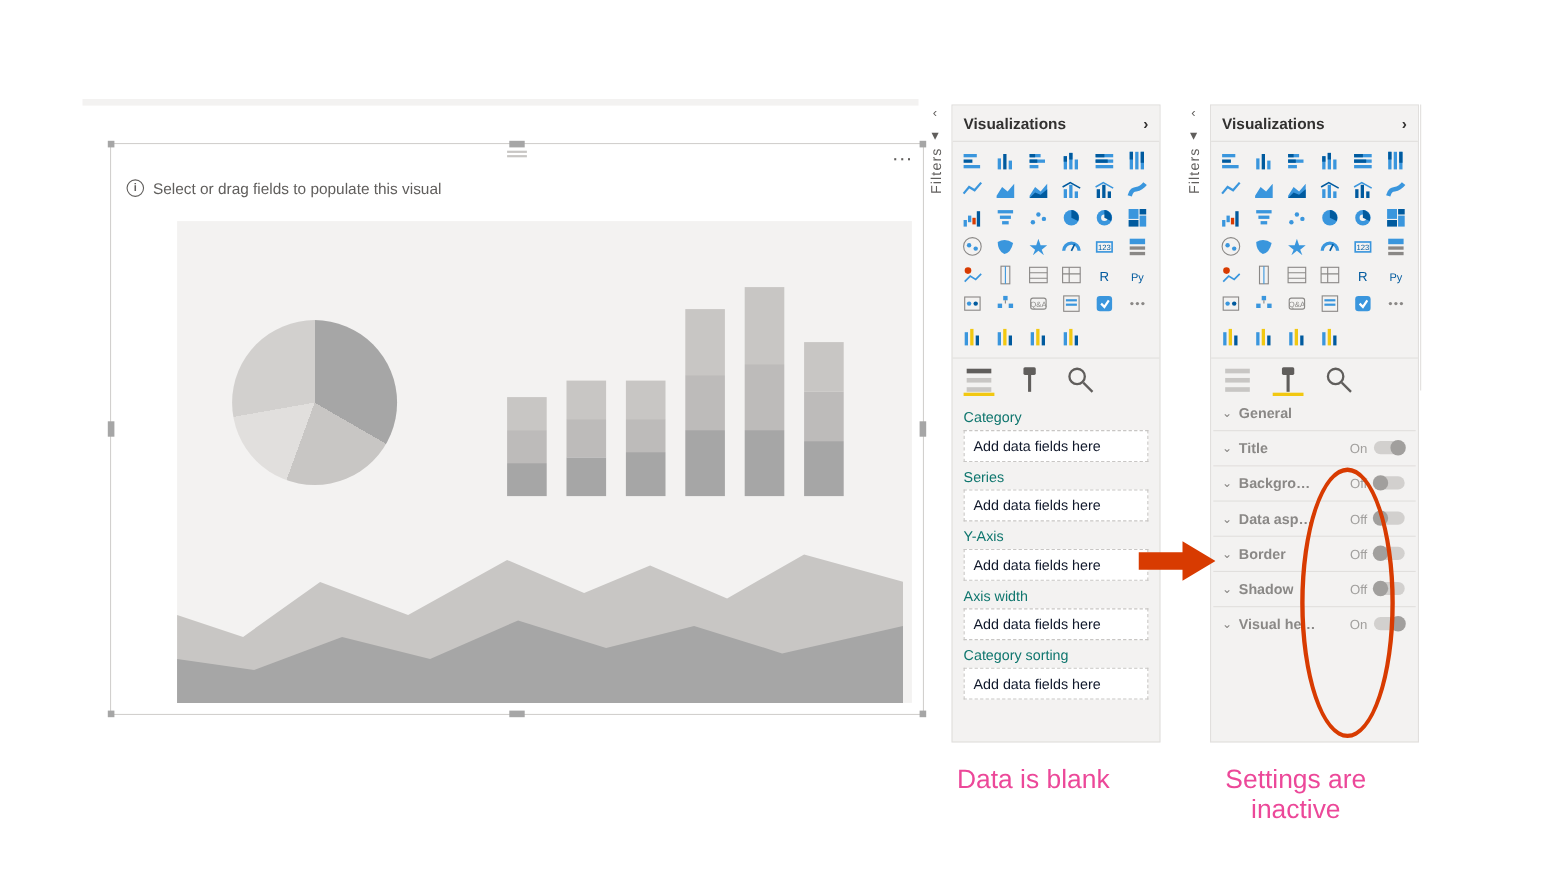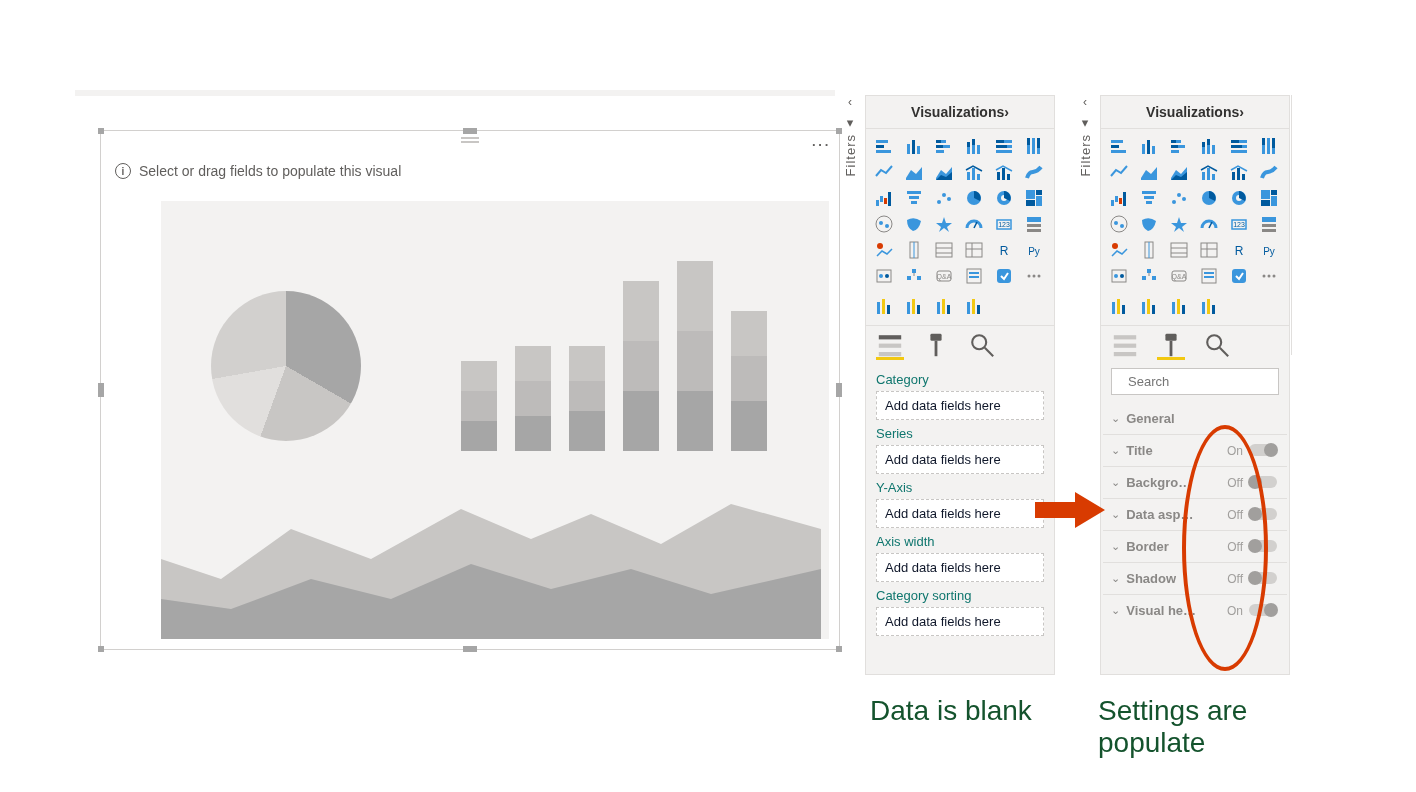--- a/index.html
+++ b/index.html
@@ -94,21 +94,21 @@
     position:absolute; top:95px; width:28px; height:120px;
     display:flex; flex-direction:column; align-items:center;
     color:#605e5c; font-size:13px;
   }
   .filters-tab.fa { left:836px; }
   .filters-tab.fb { left:1071px; }
   .filters-tab .chev { font-size:12px; margin-bottom:6px;}
   .filters-tab .funnel { font-size:13px; margin-bottom:4px;}
   .filters-tab .vtext { writing-mode: vertical-rl; transform: rotate(180deg); letter-spacing:1px;}
   .pane-header {
-    display:flex; align-items:center; justify-content:center;
+    display:flex; align-items:center; justify-content:space-between;
     padding:8px 10px; font-weight:600; font-size:14px; background:#f3f2f1;
     border-bottom:1px solid #e1dfdd;
   }
   .viz-gallery {
     display:grid; grid-template-columns: repeat(6, 1fr);
     gap:4px; padding:6px 6px 4px 6px;
   }
   .viz-ic {
     width:24px; height:22px; display:flex; align-items:center; justify-content:center;
     cursor:pointer;
@@ -152,21 +152,21 @@
   .tg-track {
     width:28px; height:12px; background:#d2d0ce; border-radius:6px; position:relative;
   }
   .tg-knob {
     position:absolute; top:-1px; width:14px; height:14px; background:#a19f9d; border-radius:50%;
   }
   .tg-off .tg-knob { left:-1px; }
   .tg-on  .tg-knob { right:-1px; }
   .chev-down { font-size:11px; color:#8a8886; }
   
-  .annot { position:absolute; color:#14532d; font-size:28px; }
+  .annot { position:absolute; color:#ec4899; font-size:24px;text-align:center; }
   .annot.a1 { left:870px; top:695px; }
   .annot.a2 { left:1098px; top:695px; }
   .arrow {
     position:absolute; left:1035px; top:490px; width:70px; height:40px;
   }
   .red-ellipse {
     position:absolute; left:1182px; top:425px; width:86px; height:246px;
     border:4px solid #d83b01; border-radius:50%/50%;
     pointer-events:none;
   }
@@ -873,27 +873,20 @@
           <rect x="9" y="7" width="2" height="11" fill="#605e5c"></rect>
         </svg>
     </div>
     <div class="tab-ic">
       <svg viewBox="0 0 20 20">
           <circle cx="8" cy="8" r="5" fill="none" stroke="#605e5c" stroke-width="1.5"></circle>
           <line x1="12" y1="12" x2="18" y2="18" stroke="#605e5c" stroke-width="1.5"></line>
         </svg>
     </div>
   </div>
-  <div class="search-box">
-    <svg width="14" height="14" viewBox="0 0 20 20">
-        <circle cx="8" cy="8" r="5" fill="none" stroke="#605e5c" stroke-width="1.5"></circle>
-        <line x1="12" y1="12" x2="18" y2="18" stroke="#605e5c" stroke-width="1.5"></line>
-      </svg>
-    <input type="text" placeholder="Search" style="">
-  </div>
   <div class="fmt-list" id="fmt-list">
       <div class="fmt-row">
         <div class="fmt-left">
           <span class="chev-down">⌄</span>
           <span class="lbl">General</span>
         </div>
       </div>
       <div class="fmt-row">
         <div class="fmt-left">
           <span class="chev-down">⌄</span>
@@ -969,13 +962,13 @@
     </div>
 </div>
 
 <div class="stub-right"></div>
 
 <svg class="arrow" viewBox="0 0 70 40">
   <polygon points="0,12 40,12 40,2 70,20 40,38 40,28 0,28" fill="#d83b01"></polygon>
 </svg>
 <div class="red-ellipse"></div>
 <div class="annot a1">Data is blank</div>
-<div class="annot a2" style="max-width:160px">Settings are populate</div>
+<div class="annot a2" style="max-width:160px">Settings are inactive</div>
 
 </body></html>

